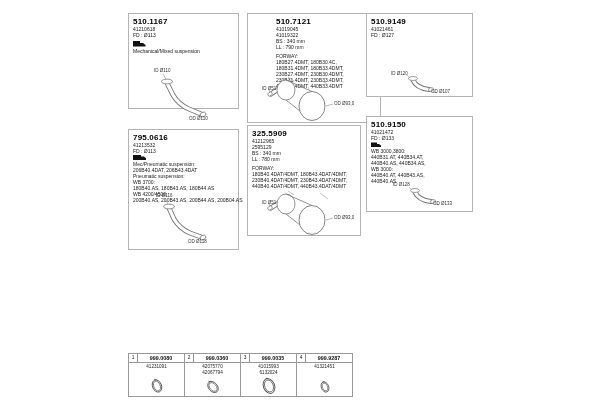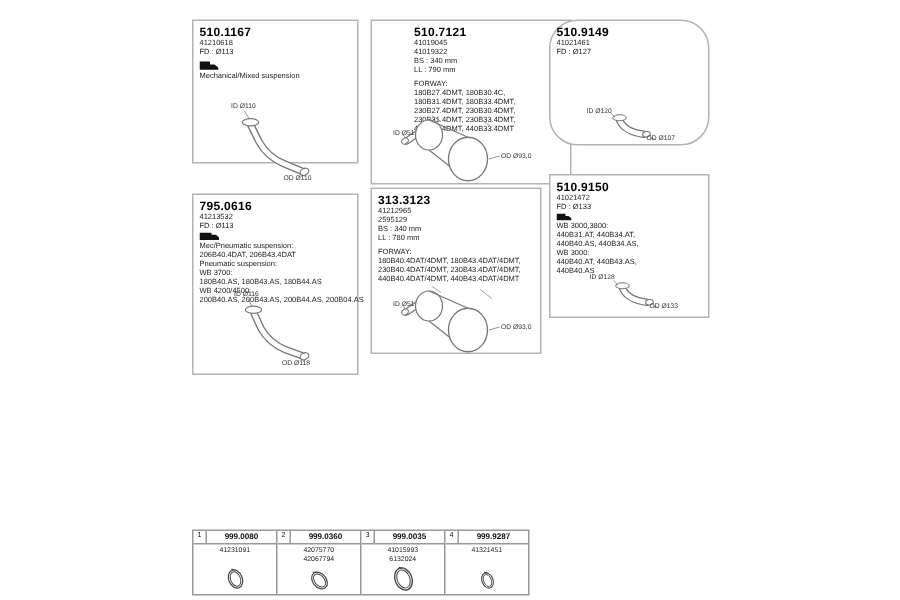--- a/index.html
+++ b/index.html
@@ -101,21 +101,21 @@
       <line x1="38" y1="24" x2="64" y2="44.5" stroke="#777" stroke-width="0.8"></line>
       <ellipse cx="64" cy="30" rx="13" ry="14.5" fill="#fff" stroke="#777" stroke-width="0.9"></ellipse>
       <line x1="85" y1="28" x2="78" y2="30" stroke="#888" stroke-width="0.6"></line>
       <line x1="21" y1="14" x2="22" y2="16" stroke="#888" stroke-width="0.6"></line>
     </svg>
     <span class="dlabel" style="left:14px; top:73px;">ID Ø51</span>
     <span class="dlabel" style="left:86px; top:88px;">OD Ø93,0</span>
   </div>
 
   <div class="pbox" style="left:247px; top:125px; width:114px; height:111px;">
-    <div class="code">313.3123</div>
+    <div class="code">325.5909</div>
     <div class="ln">41212965</div>
     <div class="ln">2595129</div>
     <div class="ln">BS : 340 mm</div>
     <div class="ln">LL : 780 mm</div>
     <div class="app">
       <div class="ln">FORWAY:</div>
       <div class="ln">180B40.4DAT/4DMT, 180B43.4DAT/4DMT,</div>
       <div class="ln">230B40.4DAT/4DMT, 230B43.4DAT/4DMT,</div>
       <div class="ln">440B40.4DAT/4DMT, 440B43.4DAT/4DMT</div>
     </div>
@@ -129,21 +129,21 @@
       <line x1="38" y1="4" x2="64" y2="15.5" stroke="#777" stroke-width="0.8"></line>
       <line x1="38" y1="24" x2="64" y2="44.5" stroke="#777" stroke-width="0.8"></line>
       <ellipse cx="64" cy="30" rx="13" ry="14.5" fill="#fff" stroke="#777" stroke-width="0.9"></ellipse>
       <line x1="85" y1="28" x2="78" y2="30" stroke="#888" stroke-width="0.6"></line>
       <line x1="21" y1="14" x2="22" y2="16" stroke="#888" stroke-width="0.6"></line>
     </svg>
     <span class="dlabel" style="left:14px; top:75px;">ID Ø51</span>
     <span class="dlabel" style="left:86px; top:90px;">OD Ø93,0</span>
   </div>
 
-  <div class="pbox" style="left:366px; top:13px; width:107px; height:84px;border-radius:19px;">
+  <div class="pbox" style="left:366px; top:13px; width:107px; height:84px;">
     <div class="code">510.9149</div>
     <div class="ln">41021461</div>
     <div class="ln">FD : Ø127</div>
     <svg class="draw" style="top:56px;" width="105" height="26" viewBox="0 0 105 26">
       <path d="M46,10 C48,15 54,18.5 62,19.5" stroke="#777" stroke-width="5" fill="none" stroke-linecap="round"></path>
       <path d="M46,10 C48,15 54,18.5 62,19.5" stroke="#fff" stroke-width="3.2" fill="none" stroke-linecap="round"></path>
       <ellipse cx="46" cy="8.5" rx="4.5" ry="2" fill="#fff" stroke="#777" stroke-width="0.7"></ellipse>
       <ellipse cx="64" cy="19.5" rx="1.8" ry="2.6" fill="#fff" stroke="#777" stroke-width="0.7" transform="rotate(80 64 19.5)"></ellipse>
       <line x1="40" y1="5" x2="43" y2="8" stroke="#888" stroke-width="0.5"></line>
       <line x1="66" y1="22" x2="70" y2="23" stroke="#888" stroke-width="0.5"></line>

